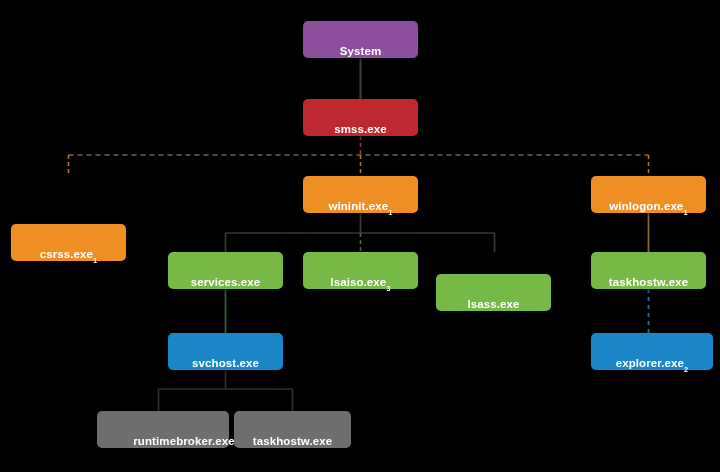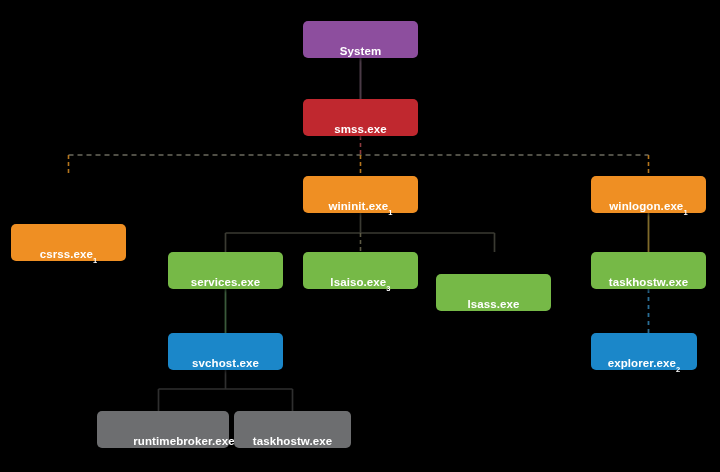--- a/index.html
+++ b/index.html
@@ -102,21 +102,21 @@
       </div>
       <div class="node" style="left: 436px; top: 252px; width: 115px; height: 37px; background: rgb(118, 185, 71); margin-top: 22px;">
         <span class="lbl">lsass.exe</span>
       </div>
       <div class="node" style="left: 591px; top: 252px; width: 115px; height: 37px; background: rgb(118, 185, 71);">
         <span class="lbl">taskhostw.exe</span>
       </div>
       <div class="node" style="left: 168px; top: 333px; width: 115px; height: 37px; background: rgb(27, 135, 201);">
         <span class="lbl">svchost.exe</span>
       </div>
-      <div class="node" style="left: 591px; top: 333px; width: 106px; height: 37px; background: rgb(27, 135, 201);">
+      <div class="node" style="left: 591px; top: 333px; width: 122px; height: 37px; background: rgb(27, 135, 201);">
         <span class="lbl">explorer.exe</span>
         <sup>2</sup>
       </div>
       <div class="node" style="left: 97px; top: 411px; width: 132px; height: 37px; background: rgb(109, 110, 112); padding-left: 42px;">
         <span class="lbl">runtimebroker.exe</span>
       </div>
       <div class="node" style="left: 234px; top: 411px; width: 117px; height: 37px; background: rgb(109, 110, 112);">
         <span class="lbl">taskhostw.exe</span>
       </div>
     </div>

